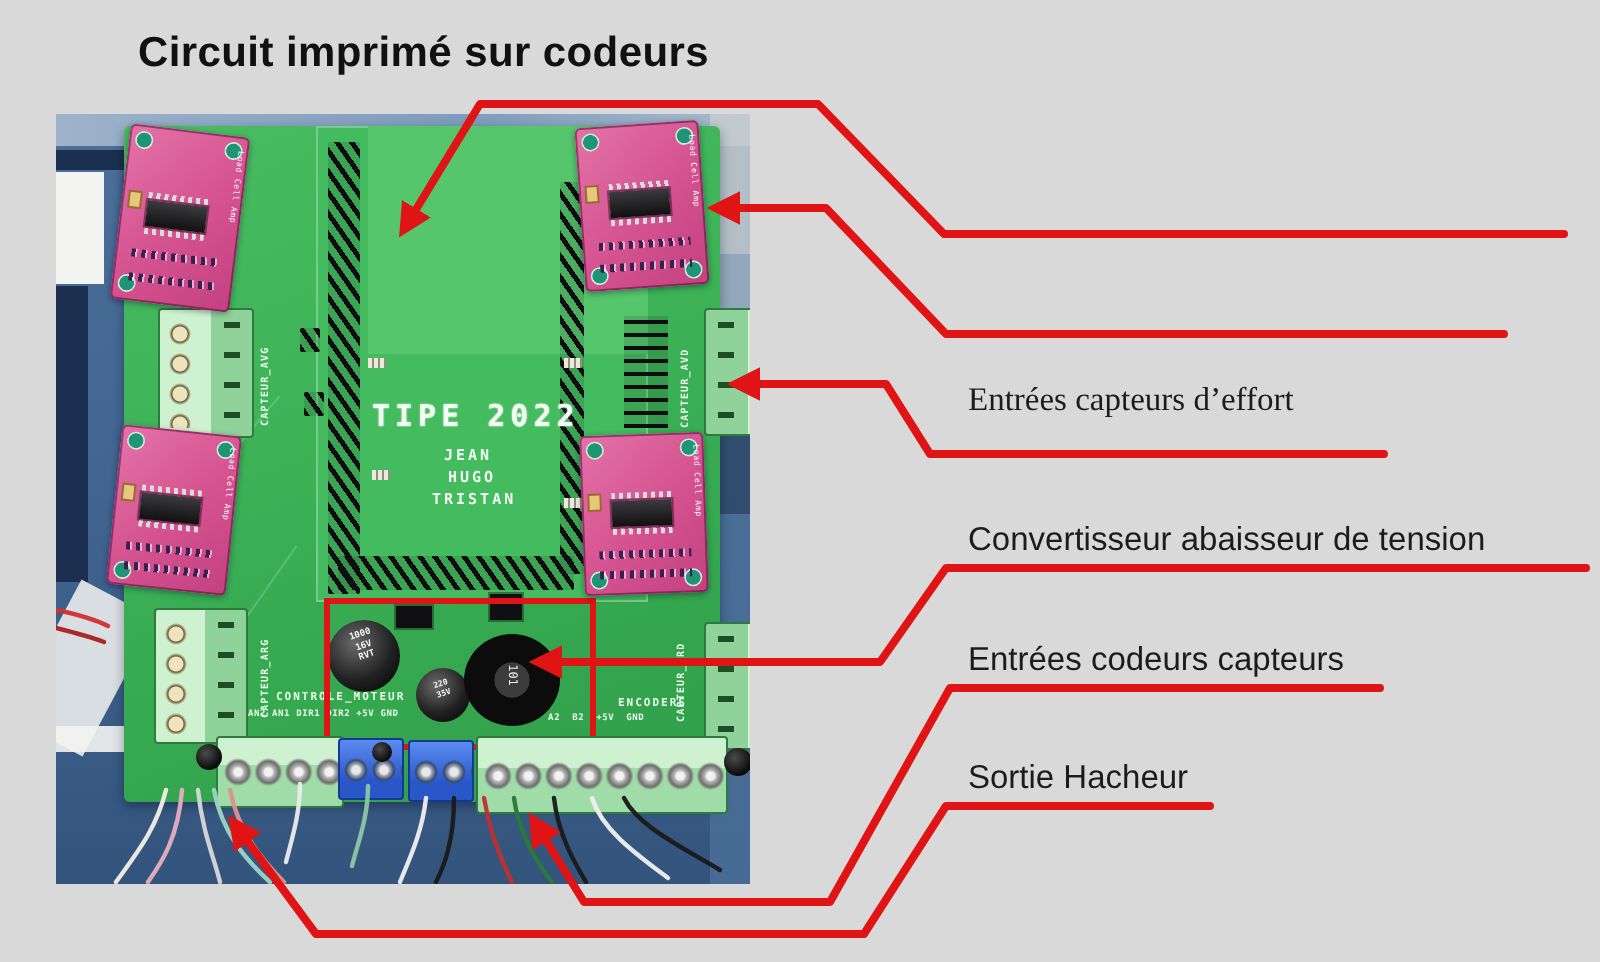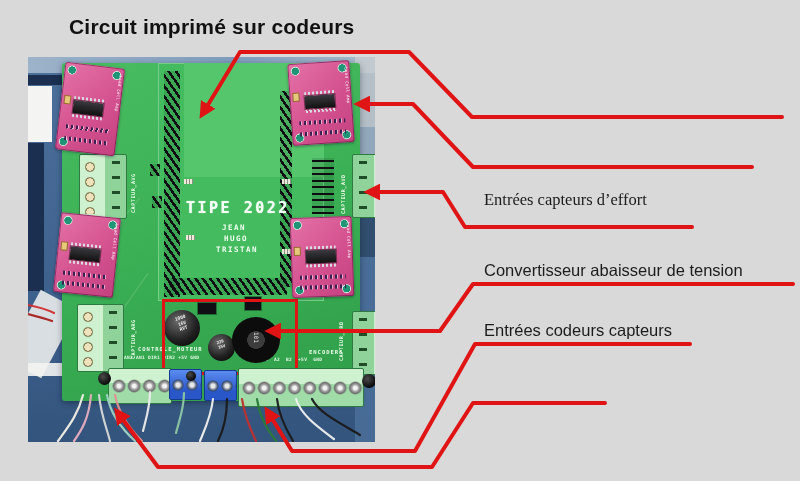--- a/index.html
+++ b/index.html
@@ -265,20 +265,21 @@
         <path d="M 249 342 C 251 360, 259 374, 265 384" stroke="#1a1a1a"></path>
         <path d="M 268 342 C 273 358, 290 370, 306 382" stroke="#f0f0f0"></path>
         <path d="M 284 342 C 291 356, 312 366, 332 378" stroke="#1a1a1a"></path>
       </g>
     </svg>
   </div>
 
   <div class="callout" style="top:191px;font-family:Liberation Serif, serif;"><span>Entrées capteurs d’effort</span></div>
   <div class="callout" style="top:261px;"><span>Convertisseur abaisseur de tension</span></div>
   <div class="callout" style="top:321px;"><span>Entrées codeurs capteurs</span></div>
+  <div class="callout" style="top:380px;"><span>Sortie Hacheur</span></div>
 
   <svg class="leaders" width="800" height="481" viewBox="0 0 800 481">
     <defs>
       <marker id="arrow" viewBox="0 0 10 10" refX="6" refY="5" markerWidth="4.2" markerHeight="4.2" orient="auto">
         <path d="M 0 0 L 10 5 L 0 10 z" fill="#e01414"></path>
       </marker>
     </defs>
     <g fill="none" stroke="#e01414" stroke-width="4" stroke-linejoin="round" stroke-linecap="round">
       <polyline points="782,117 472,117 409,52 240,52 203,113" marker-end="url(#arrow)"></polyline>
       <polyline points="752,167 473,167 413,104 360,104" marker-end="url(#arrow)"></polyline>

